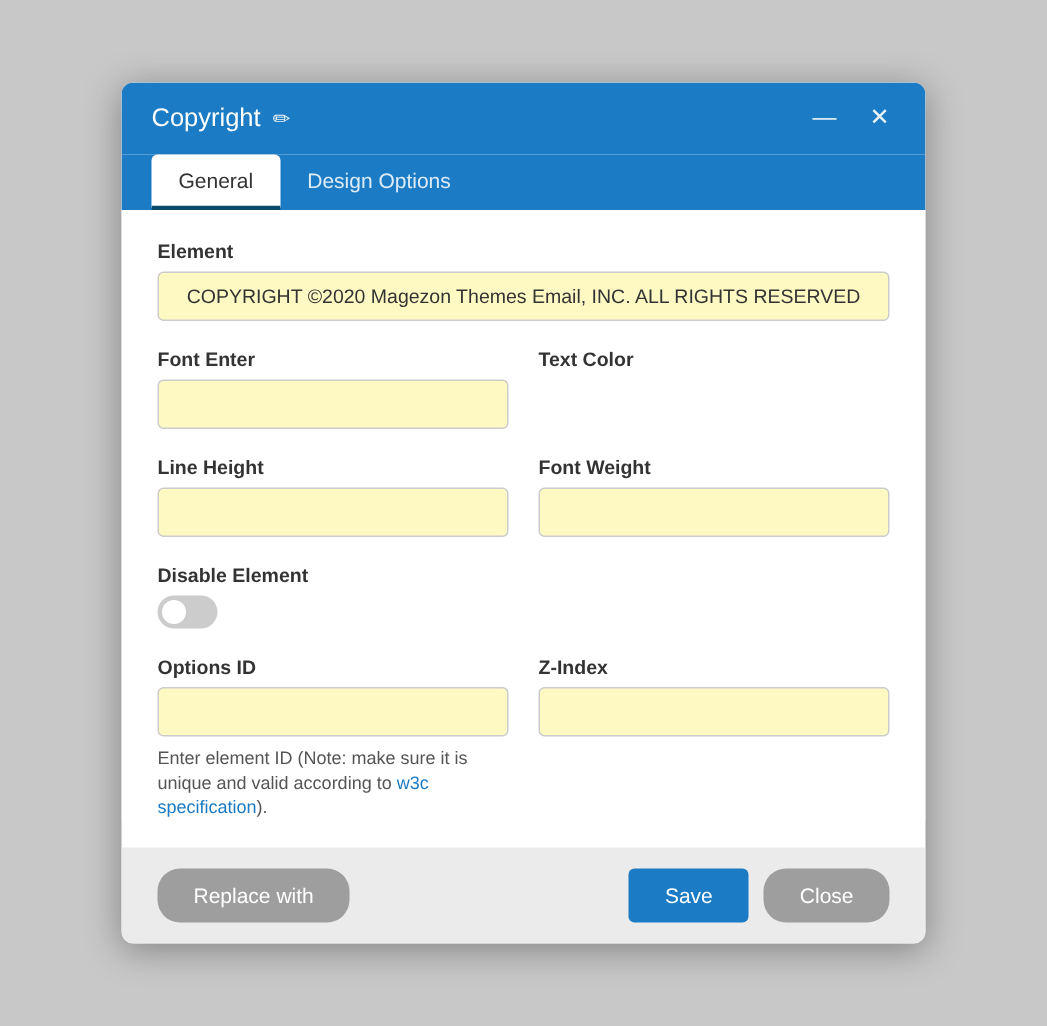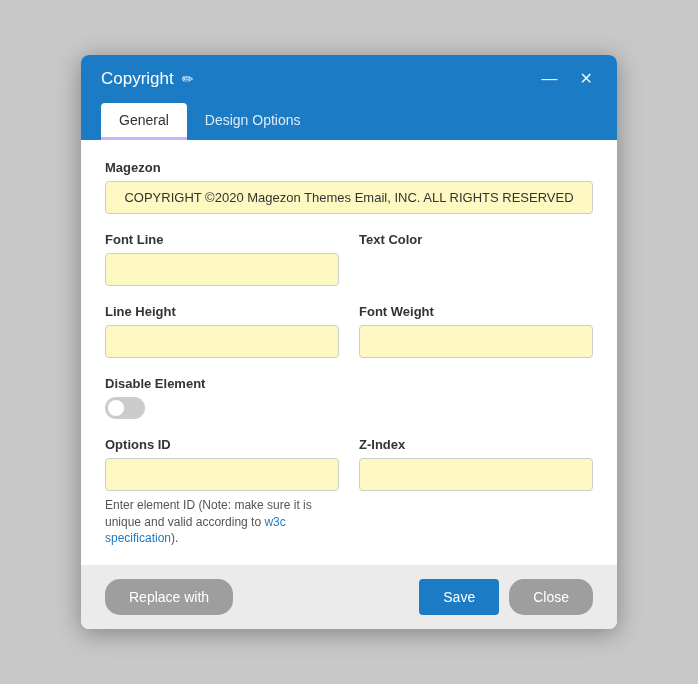--- a/index.html
+++ b/index.html
@@ -67,21 +67,21 @@
       cursor: pointer;
       border: none;
       background: none;
       color: rgba(255,255,255,0.85);
       border-bottom: 3px solid transparent;
     }
     .tab.active {
       background: #ffffff;
       color: #333333;
       border-radius: 4px 4px 0 0;
-      border-bottom: 3px solid #c4b5fd;
+      border-bottom: 3px solid #0c4a6e;
     }
     .body {
       padding: 20px 24px 0 24px;
       background: #ffffff;
     }
     .section-label {
       font-size: 13px;
       font-weight: 600;
       color: #333333;
       margin-bottom: 6px;
@@ -236,27 +236,27 @@
   </div>
 
   <div class="tabs-bar">
     <button class="tab active">General</button>
     <button class="tab">Design Options</button>
   </div>
 
   <div class="body">
 
     <div>
-      <div class="section-label">Magezon</div>
+      <div class="section-label">Element</div>
       <input class="input-field" type="text" value="COPYRIGHT ©2020 Magezon Themes Email, INC. ALL RIGHTS RESERVED" style="">
     </div>
 
     <div class="row-two">
       <div class="field-group">
-        <div class="section-label">Font Line</div>
+        <div class="section-label">Font Enter</div>
         <input class="input-field" type="text" value="" style="">
       </div>
       <div class="field-group">
         <div class="section-label">Text Color</div>
       </div>
     </div>
 
     <div class="row-three">
       <div class="field-group">
         <div class="section-label">Line Height</div>

